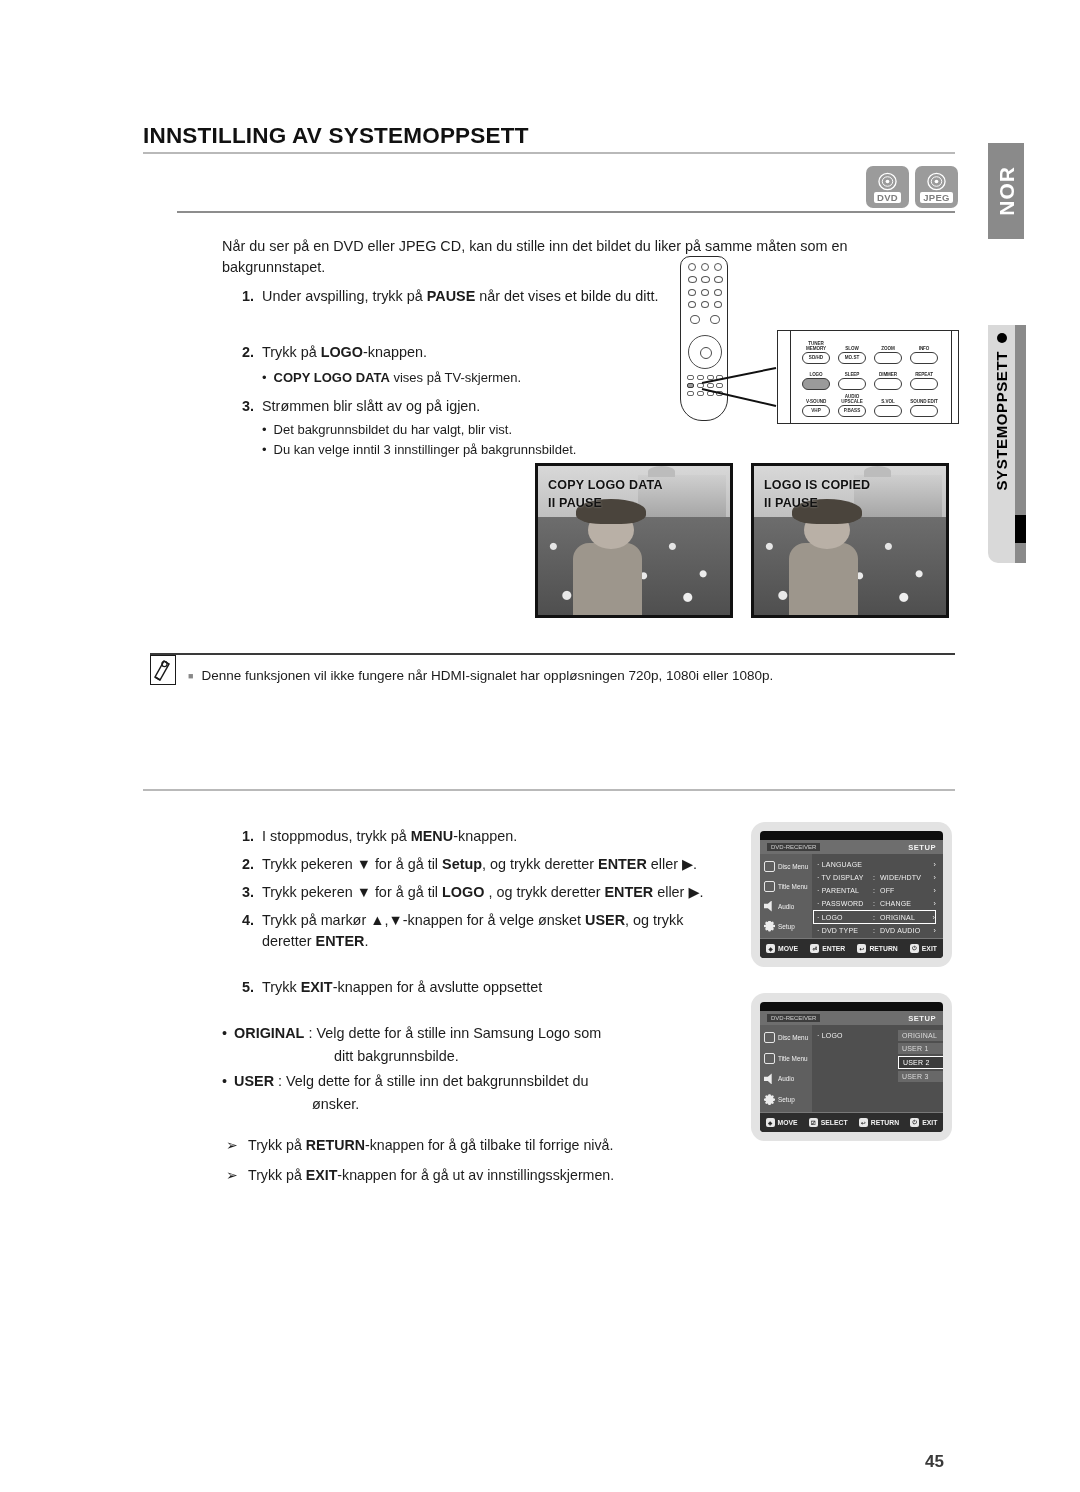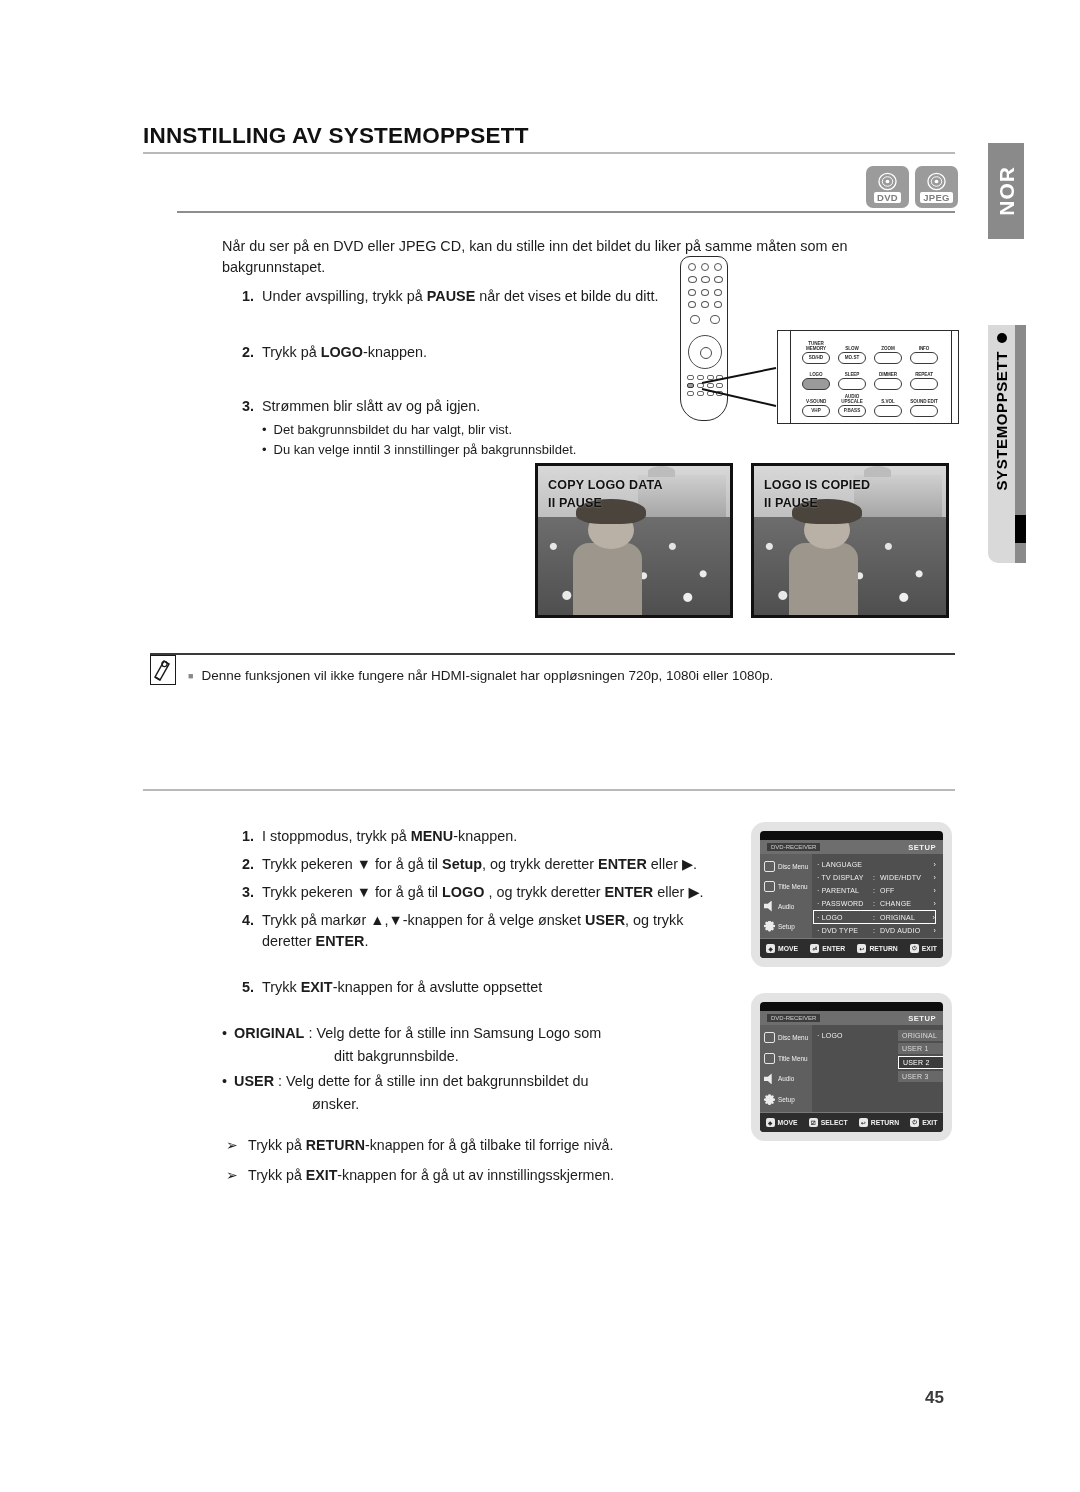--- a/index.html
+++ b/index.html
@@ -378,20 +378,23 @@
   <div class="step" style="left:228px; top:286px; width:450px;">
     <span class="num">1.</span>
     <span class="txt"><span>Under avspilling, trykk på </span><b>PAUSE</b><span> når det vises et bilde du ditt.</span></span>
   </div>
 
   <div class="step" style="left:228px; top:342px; width:420px;">
     <span class="num">2.</span>
     <span class="txt"><span>Trykk på </span><b>LOGO</b><span>-knappen.</span></span>
   </div>
 
+  <div class="sub" style="left:262px; top:368px; width:420px;">
+    <span class="dot">•</span><b>COPY LOGO DATA</b><span> vises på TV-skjermen.</span>
+  </div>
 
   <div class="step" style="left:228px; top:396px; width:420px;">
     <span class="num">3.</span>
     <span class="txt">Strømmen blir slått av og på igjen.</span>
   </div>
 
   <div class="sub" style="left:262px; top:420px; width:440px;">
     <span class="dot">•</span><span>Det bakgrunnsbildet du har valgt, blir vist.</span>
   </div>
   <div class="sub" style="left:262px; top:440px; width:460px;">
@@ -706,21 +709,21 @@
             <span>RETURN</span>
           </div>
         <div class="bi">
             <span class="bk">⏻</span>
             <span>EXIT</span>
           </div>
       </div>
     </div>
   </div>
 
-  <div class="pagenum" style="left:925px; top:1388px;">45</div>
+  <div class="pagenum" style="left:925px; top:1452px;">45</div>
 
 </div>
 
 <div class="side-col">
   <div class="nor-tab">
     <span>NOR</span>
   </div>
   <div class="chapter-tab">
     <div class="chapter-tab-strip"></div>
     <div class="chapter-tab-mark"></div>

